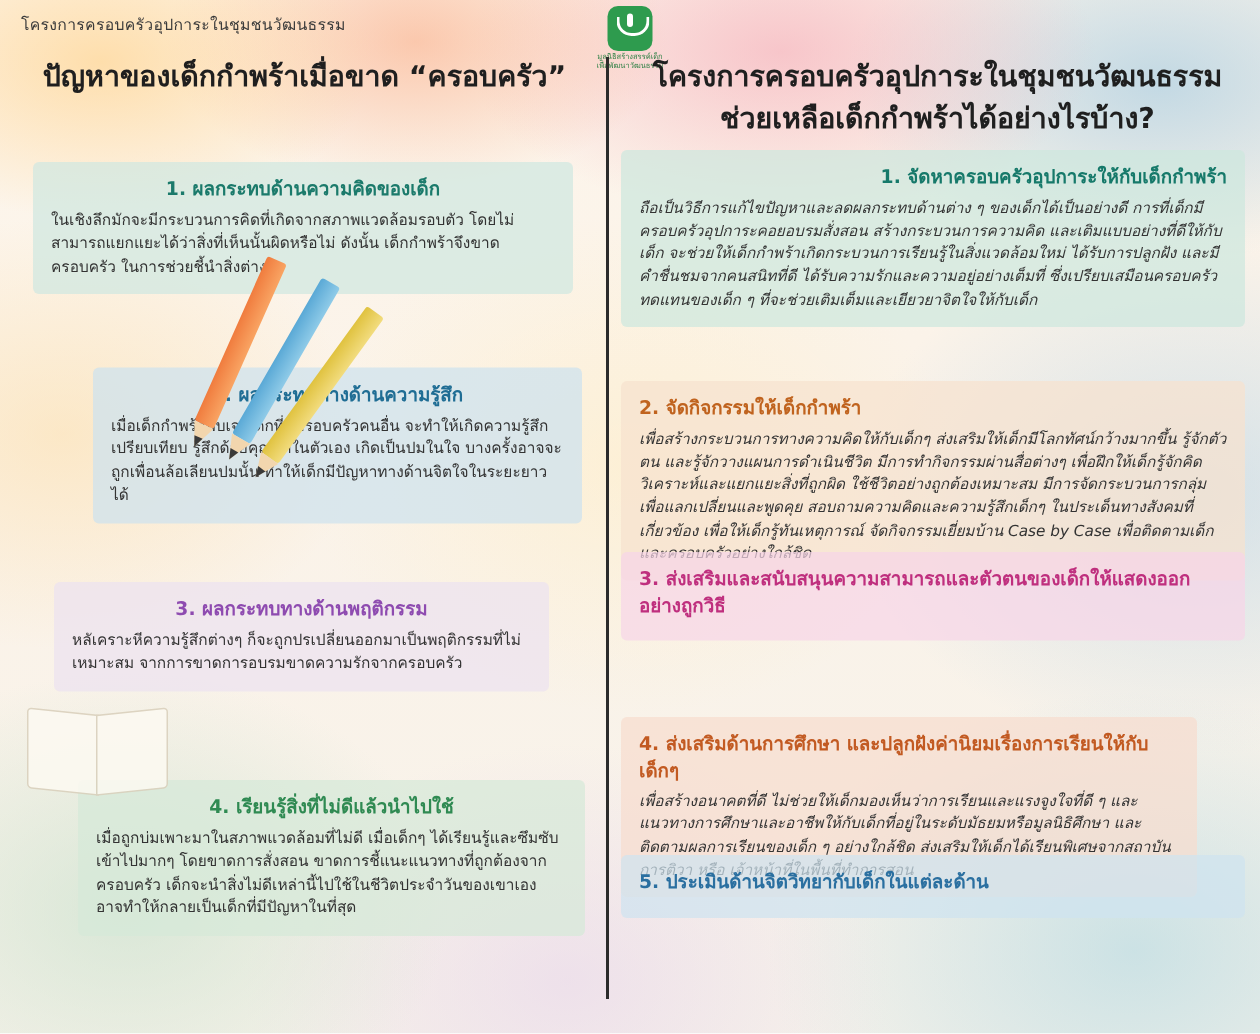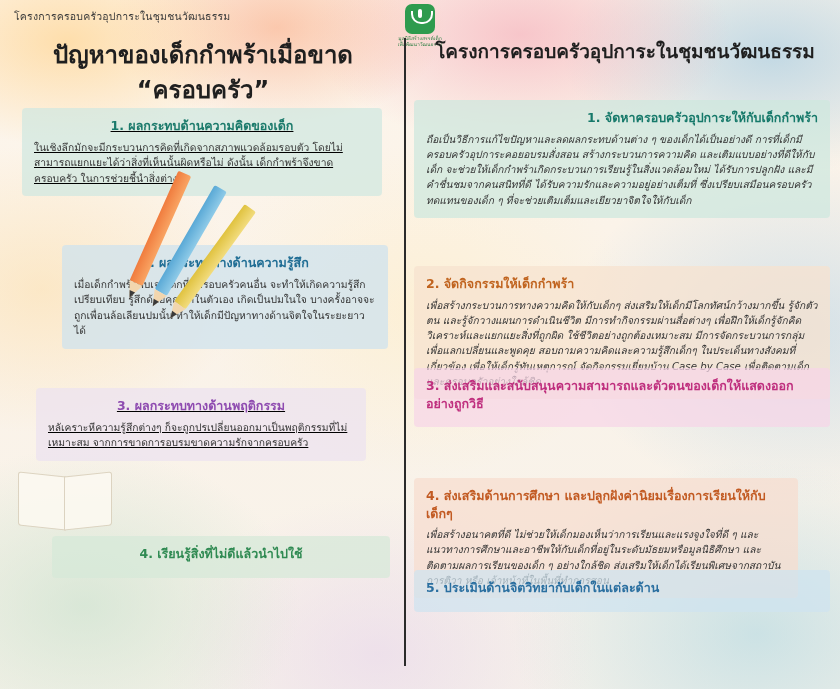--- a/index.html
+++ b/index.html
@@ -86,21 +86,21 @@
   .title-left, .title-right {
     position: absolute;
     text-align: center;
     font-weight: bold;
     line-height: 1.45;
   }
   .title-left {
     left: 8px;
     top: 38px;
     width: 390px;
-    font-size: 24px;
+    font-size: 19px;
     color: #1f1f1f;
   }
   .title-right {
     left: 418px;
     top: 38px;
     width: 414px;
     font-size: 19px;
     color: #1f1f1f;
   }
   .divider {
@@ -128,33 +128,33 @@
   }
   .card p {
     margin: 0;
     font-size: 10.3px;
     line-height: 1.52;
     color: #333333;
     text-align: left;
   }
 
   
-  #card-l1 { left: 22px;  top: 108px; width: 360px; background: rgba(208,232,224,0.72); text-decoration: underline; }
+  #card-l1 { left: 22px;  top: 108px; width: 360px; background: rgba(208,232,224,0.72); }
   #card-l1 h3 { color: #1b7a6b; }
   #card-l2 { left: 62px;  top: 245px; width: 326px; background: rgba(205,226,238,0.72); }
   #card-l2 h3 { color: #1f6d94; }
-  #card-l3 { left: 36px;  top: 388px; width: 330px; background: rgba(236,226,240,0.72); text-decoration: underline; }
+  #card-l3 { left: 36px;  top: 388px; width: 330px; background: rgba(236,226,240,0.72); }
   #card-l3 h3 { color: #8e4bb0; }
-  #card-l4 { left: 52px;  top: 520px; width: 338px; background: rgba(214,233,216,0.72); margin-top: 16px; }
+  #card-l4 { left: 52px;  top: 520px; width: 338px; background: rgba(214,233,216,0.72); }
   #card-l4 h3 { color: #2f8a52; }
 
   
   #card-r1 { left: 414px; top: 100px; width: 416px; background: rgba(205,231,222,0.72); }
   #card-r1 h3 { color: #16796a; text-align: right; }
-  #card-r2 { left: 414px; top: 254px; width: 416px; background: rgba(246,226,206,0.72); margin-top: 12px; }
+  #card-r2 { left: 414px; top: 254px; width: 416px; background: rgba(246,226,206,0.72); }
   #card-r2 h3 { color: #c0631e; text-align: left; }
   #card-r3 { left: 414px; top: 368px; width: 416px; background: rgba(246,214,232,0.72); }
   #card-r3 h3 { color: #bf2f7e; text-align: left; }
   #card-r4 { left: 414px; top: 478px; width: 384px; background: rgba(247,221,206,0.72); }
   #card-r4 h3 { color: #c25a22; text-align: left; }
   #card-r5 { left: 414px; top: 570px; width: 416px; background: rgba(207,227,240,0.72); }
   #card-r5 h3 { color: #2a6fa0; text-align: left; }
 
   .card.right p { font-size: 10.2px; line-height: 1.5; font-style: italic; }
 
@@ -222,20 +222,21 @@
   <div class="logo-mark"></div>
   <div class="logo-text">มูลนิธิสร้างสรรค์เด็ก<br>เพื่อพัฒนาวัฒนธรรม</div>
 </div>
 
 <div class="title-left">
   <span>ปัญหาของเด็กกำพร้าเมื่อขาด “ครอบครัว”</span><br>
 </div>
 
 <div class="title-right">
   <span>โครงการครอบครัวอุปการะในชุมชนวัฒนธรรม</span><br>
+  <span>ช่วยเหลือเด็กกำพร้าได้อย่างไรบ้าง?</span>
 </div>
 
 <div class="divider"></div>
 
 <div class="card" id="card-l1">
   <h3>1. ผลกระทบด้านความคิดของเด็ก</h3>
   <p>ในเชิงลึกมักจะมีกระบวนการคิดที่เกิดจากสภาพแวดล้อมรอบตัว โดยไม่สามารถแยกแยะได้ว่าสิ่งที่เห็นนั้นผิดหรือไม่ ดังนั้น เด็กกำพร้าจึงขาดครอบครัว ในการช่วยชี้นำสิ่งต่างๆ</p>
 </div>
 
 <div class="card" id="card-l2">
@@ -243,20 +244,21 @@
   <p>เมื่อเด็กกำพร้าพบเจอเด็กที่มีครอบครัวคนอื่น จะทำให้เกิดความรู้สึกเปรียบเทียบ รู้สึกด้อยคุณค่าในตัวเอง เกิดเป็นปมในใจ บางครั้งอาจจะถูกเพื่อนล้อเลียนปมนั้น ทำให้เด็กมีปัญหาทางด้านจิตใจในระยะยาวได้</p>
 </div>
 
 <div class="card" id="card-l3">
   <h3>3. ผลกระทบทางด้านพฤติกรรม</h3>
   <p>หลัเคราะหีความรู้สึกต่างๆ ก็จะถูกปรเปลี่ยนออกมาเป็นพฤติกรรมที่ไม่เหมาะสม จากการขาดการอบรมขาดความรักจากครอบครัว</p>
 </div>
 
 <div class="card" id="card-l4">
   <h3>4. เรียนรู้สิ่งที่ไม่ดีแล้วนำไปใช้</h3>
+  <p>เมื่อถูกบ่มเพาะมาในสภาพแวดล้อมที่ไม่ดี เมื่อเด็กๆ ได้เรียนรู้และซึมซับเข้าไปมากๆ โดยขาดการสั่งสอน ขาดการชี้แนะแนวทางที่ถูกต้องจากครอบครัว เด็กจะนำสิ่งไม่ดีเหล่านี้ไปใช้ในชีวิตประจำวันของเขาเอง อาจทำให้กลายเป็นเด็กที่มีปัญหาในที่สุด</p>
 </div>
 
 <div class="card right" id="card-r1">
   <h3>1. จัดหาครอบครัวอุปการะให้กับเด็กกำพร้า</h3>
   <p>ถือเป็นวิธีการแก้ไขปัญหาและลดผลกระทบด้านต่าง ๆ ของเด็กได้เป็นอย่างดี การที่เด็กมีครอบครัวอุปการะคอยอบรมสั่งสอน สร้างกระบวนการความคิด และเติมแบบอย่างที่ดีให้กับเด็ก จะช่วยให้เด็กกำพร้าเกิดกระบวนการเรียนรู้ในสิ่งแวดล้อมใหม่ ได้รับการปลูกฝัง และมีคำชื่นชมจากคนสนิทที่ดี ได้รับความรักและความอยู่อย่างเต็มที่ ซึ่งเปรียบเสมือนครอบครัวทดแทนของเด็ก ๆ ที่จะช่วยเติมเต็มและเยียวยาจิตใจให้กับเด็ก</p>
 </div>
 
 <div class="card right" id="card-r2">
   <h3>2. จัดกิจกรรมให้เด็กกำพร้า</h3>
   <p>เพื่อสร้างกระบวนการทางความคิดให้กับเด็กๆ ส่งเสริมให้เด็กมีโลกทัศน์กว้างมากขึ้น รู้จักตัวตน และรู้จักวางแผนการดำเนินชีวิต มีการทำกิจกรรมผ่านสื่อต่างๆ เพื่อฝึกให้เด็กรู้จักคิด วิเคราะห์และแยกแยะสิ่งที่ถูกผิด ใช้ชีวิตอย่างถูกต้องเหมาะสม มีการจัดกระบวนการกลุ่ม เพื่อแลกเปลี่ยนและพูดคุย สอบถามความคิดและความรู้สึกเด็กๆ ในประเด็นทางสังคมที่เกี่ยวข้อง เพื่อให้เด็กรู้ทันเหตุการณ์ จัดกิจกรรมเยี่ยมบ้าน Case by Case เพื่อติดตามเด็กและครอบครัวอย่างใกล้ชิด</p>

